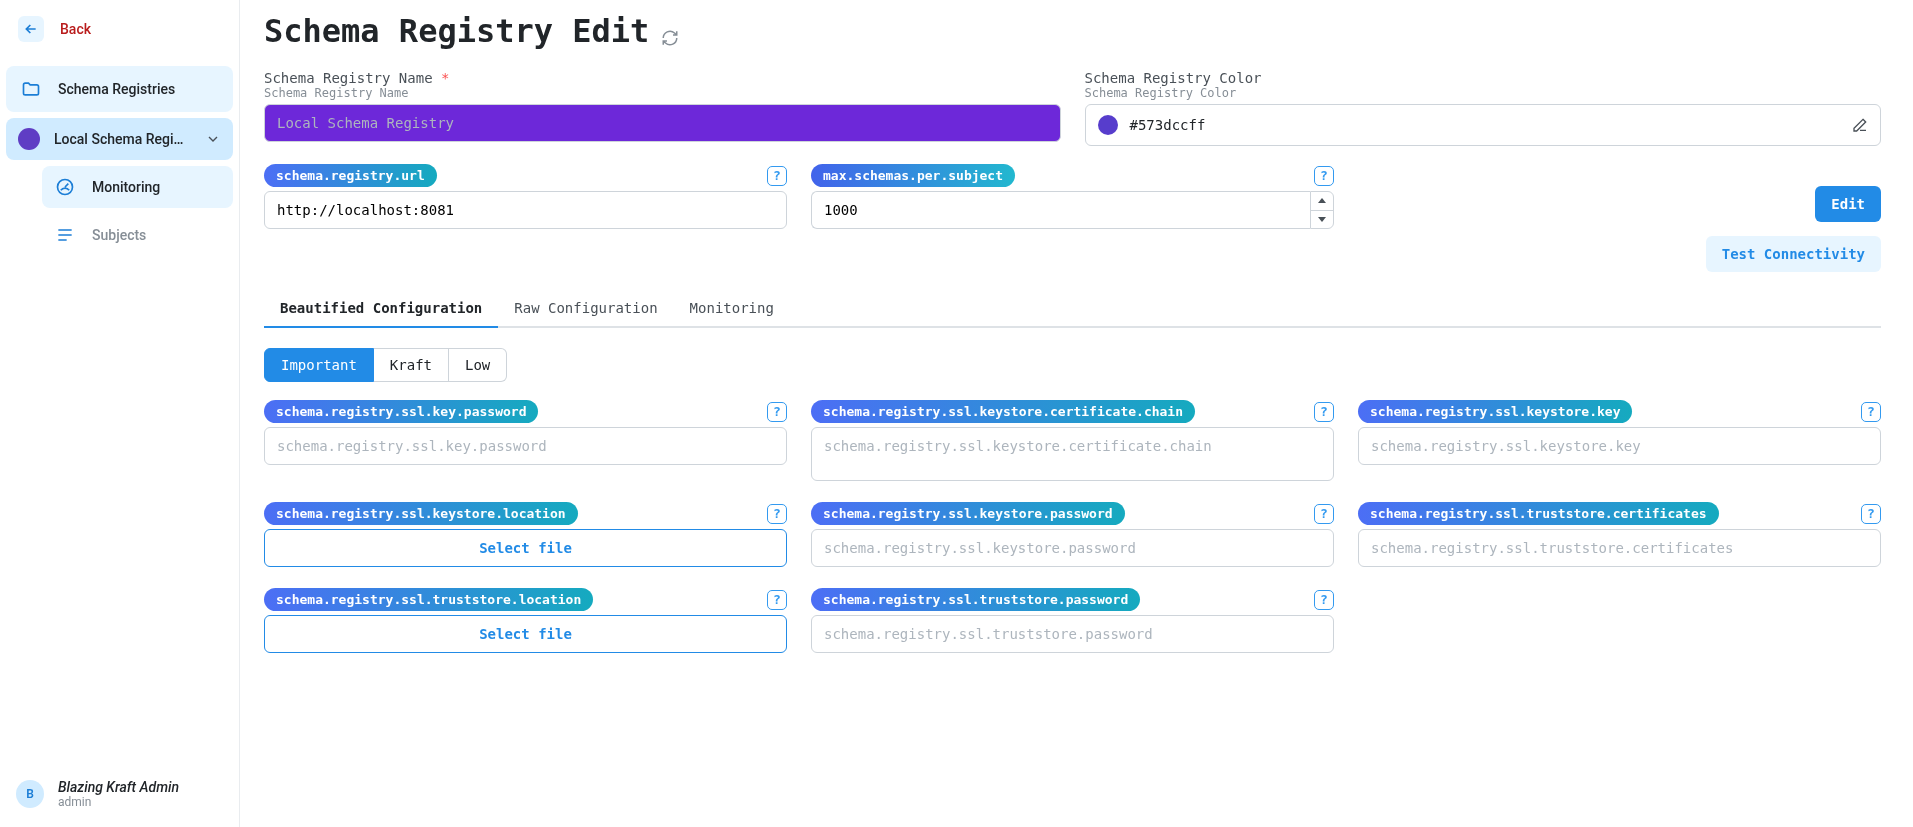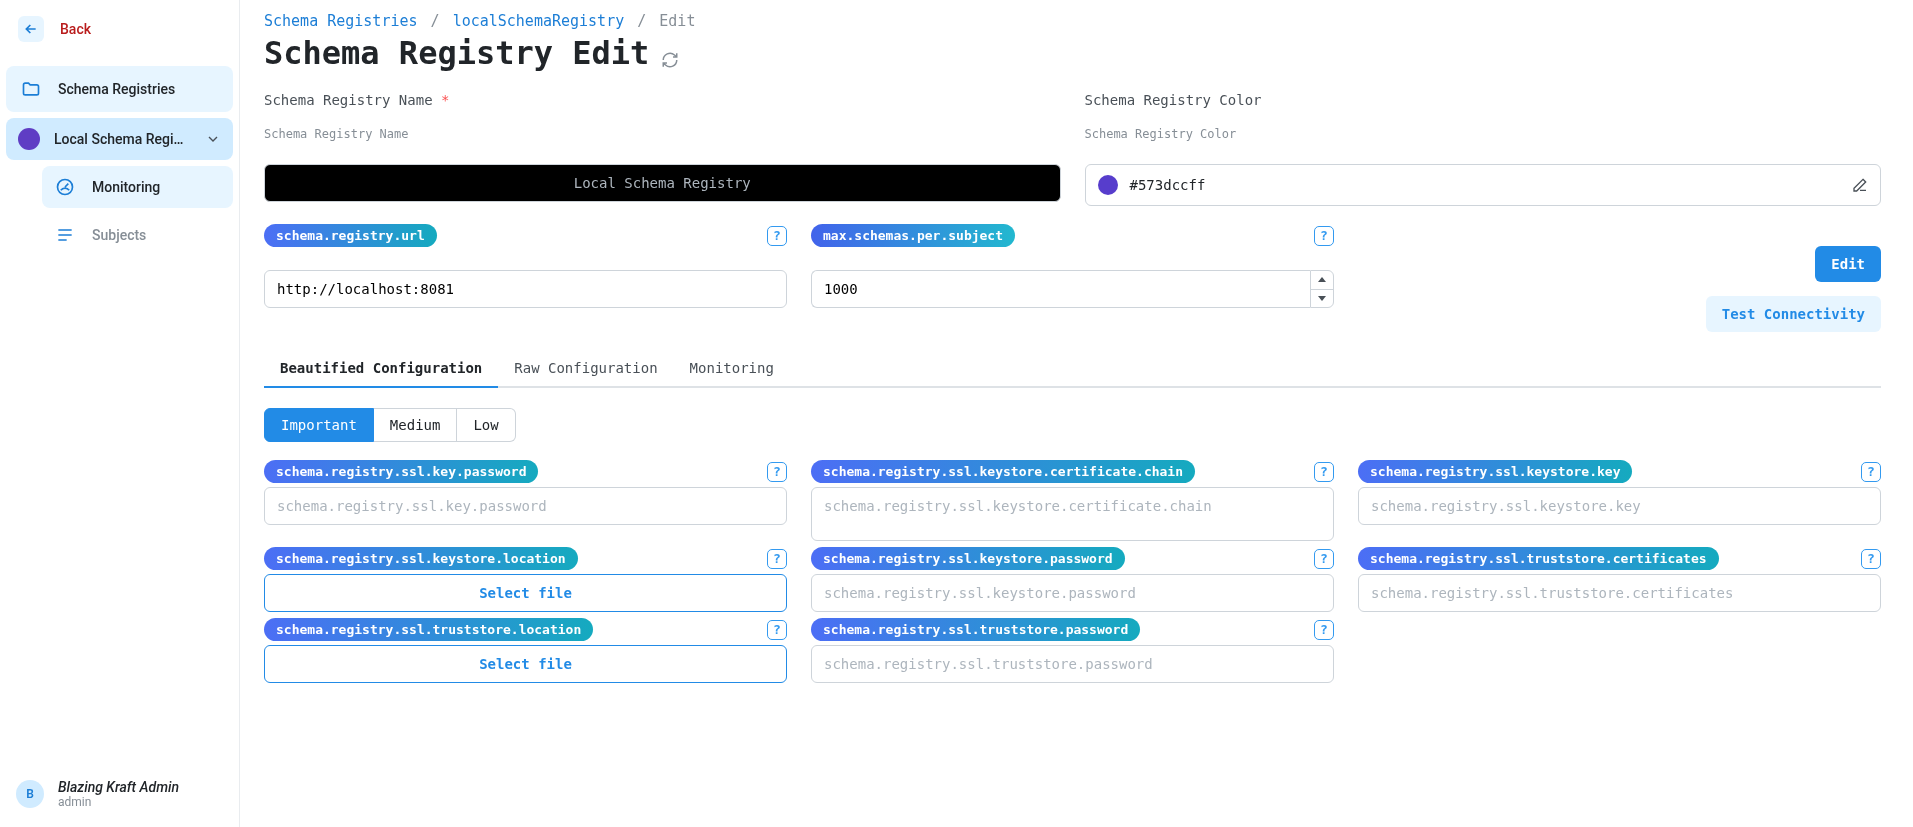--- a/index.html
+++ b/index.html
@@ -95,34 +95,34 @@
   font-family: monospace;
   font-size: 32px;
   font-weight: 700;
   display: inline-block;
   margin-bottom: 20px;
 }
 .refresh-icon { display: inline-flex; color: #868e96; margin-left: 8px; cursor: pointer; vertical-align: middle; }
 
 
 .form-row { display: flex; gap: 24px; margin-bottom: 18px; }
-.form-col { flex: 1; display: flex; flex-direction: column; gap: 19px; }
+.form-col { flex: 1; display: flex; flex-direction: column; }
 .field-label { font-family: monospace; font-size: 14px; color: #495057; }
 .field-label .req { color: #fa5252; }
 .field-help { font-family: monospace; font-size: 12px; color: #868e96; margin-bottom: 4px; }
 .text-input, .color-input, .num-input, .cfg-input, .cfg-textarea, .select-file {
   border: 1px solid #ced4da;
   border-radius: 6px;
   padding: 10px 12px;
   font-family: monospace;
   font-size: 14px;
   width: 100%;
   background: #fff;
 }
-.text-input[disabled] { background: #000000; color: #adb5bd; text-align: center; }
+.text-input[disabled] { background: #6d28d9; color: #adb5bd; }
 .color-input { display: flex; align-items: center; gap: 12px; position: relative; cursor: pointer; }
 .color-swatch { width: 20px; height: 20px; border-radius: 50%; }
 .pencil { margin-left: auto; color: #495057; }
 .pill-row { display: flex; align-items: center; margin-bottom: 4px; }
 .pill {
   display: inline-block;
   padding: 4px 12px;
   border-radius: 999px;
   color: #fff;
   font-family: monospace;
@@ -171,21 +171,21 @@
 .imp-btn {
   padding: 8px 16px; border: 1px solid #ced4da; font-family: monospace; cursor: pointer;
   background: #fff;
 }
 .imp-btn:first-child { border-radius: 6px 0 0 6px; }
 .imp-btn:last-child { border-radius: 0 6px 6px 0; }
 .imp-btn + .imp-btn { border-left: none; }
 .imp-btn.active { background: #228be6; color: #fff; border-color: #228be6; }
 
 
-.cfg-grid { display: grid; grid-template-columns: repeat(3, 1fr); gap: 6px 24px; }
+.cfg-grid { display: grid; grid-template-columns: repeat(3, 1fr); gap: 21px 24px; }
 .cfg-item { display: flex; flex-direction: column; }
 .cfg-textarea { resize: none; min-height: 54px; }
 .cfg-input::placeholder, .cfg-textarea::placeholder, .text-input::placeholder { color: #adb5bd; font-family: monospace; }
 .select-file {
   color: #228be6; border-color: #228be6; text-align: center; font-weight: 600;
   cursor: pointer; background: #fff;
 }
 svg { display: block; }
 </style>
 </head>
@@ -245,27 +245,20 @@
         <span>B</span>
       </div>
     <div>
       <div class="user-name">Blazing Kraft Admin</div>
       <div class="user-sub">admin</div>
     </div>
   </div>
 </aside>
 
 <main class="main">
-  <nav class="breadcrumb mono">
-    <a>Schema Registries</a>
-    <span class="sep">/</span>
-    <a>localSchemaRegistry</a>
-    <span class="sep">/</span>
-    <span class="current">Edit</span>
-  </nav>
 
   <div>
     <h1 class="page-title">Schema Registry Edit</h1>
     <span class="refresh-icon">
       <svg width="18" height="18" viewBox="0 0 24 24" fill="none" stroke="currentColor" stroke-width="2">
           <path d="M3 12a9 9 0 0 1 15-6.7L21 8M21 3v5h-5M21 12a9 9 0 0 1-15 6.7L3 16M3 21v-5h5"></path>
         </svg>
     </span>
   </div>
 
@@ -326,21 +319,21 @@
   </div>
 
   <div class="tabs">
     <div class="tab active">Beautified Configuration</div>
     <div class="tab">Raw Configuration</div>
     <div class="tab">Monitoring</div>
   </div>
 
   <div class="importance">
     <div class="imp-btn active">Important</div>
-    <div class="imp-btn">Medium</div>
+    <div class="imp-btn">Kraft</div>
     <div class="imp-btn">Low</div>
   </div>
 
   <div class="cfg-grid" id="cfg-grid">
       <div class="cfg-item">
         <div class="pill-row">
           <span class="pill">schema.registry.ssl.key.password</span>
           <span class="help-icon">?</span>
         </div>
         <input class="cfg-input" placeholder="schema.registry.ssl.key.password" style="">

